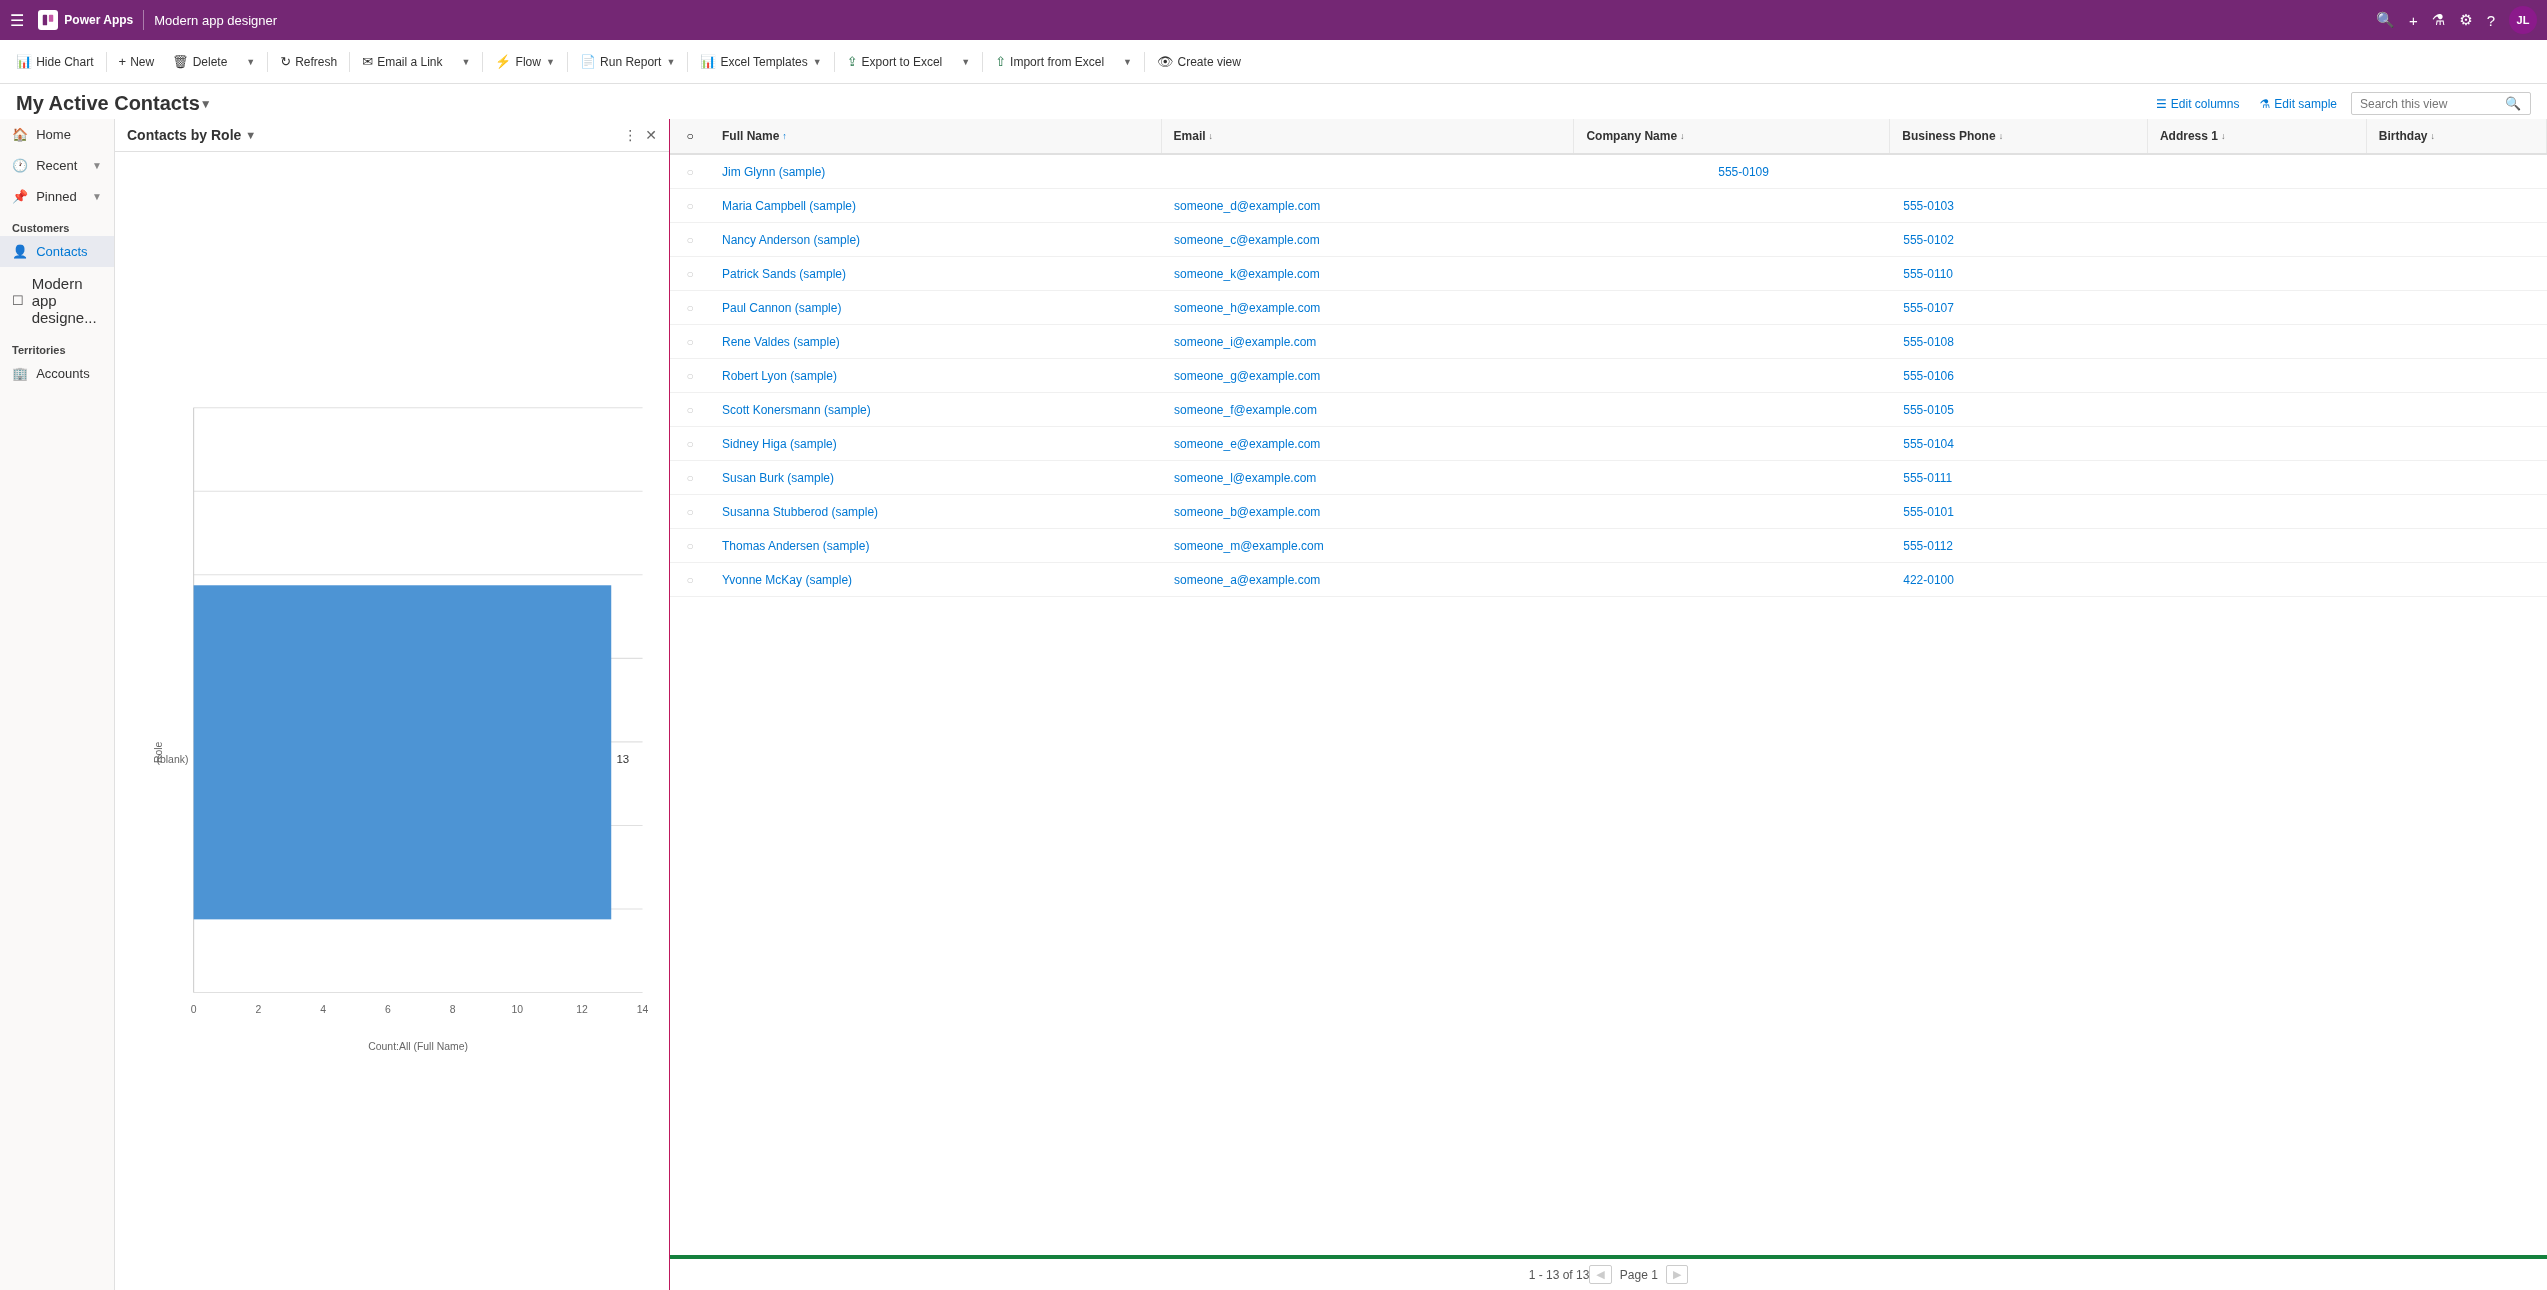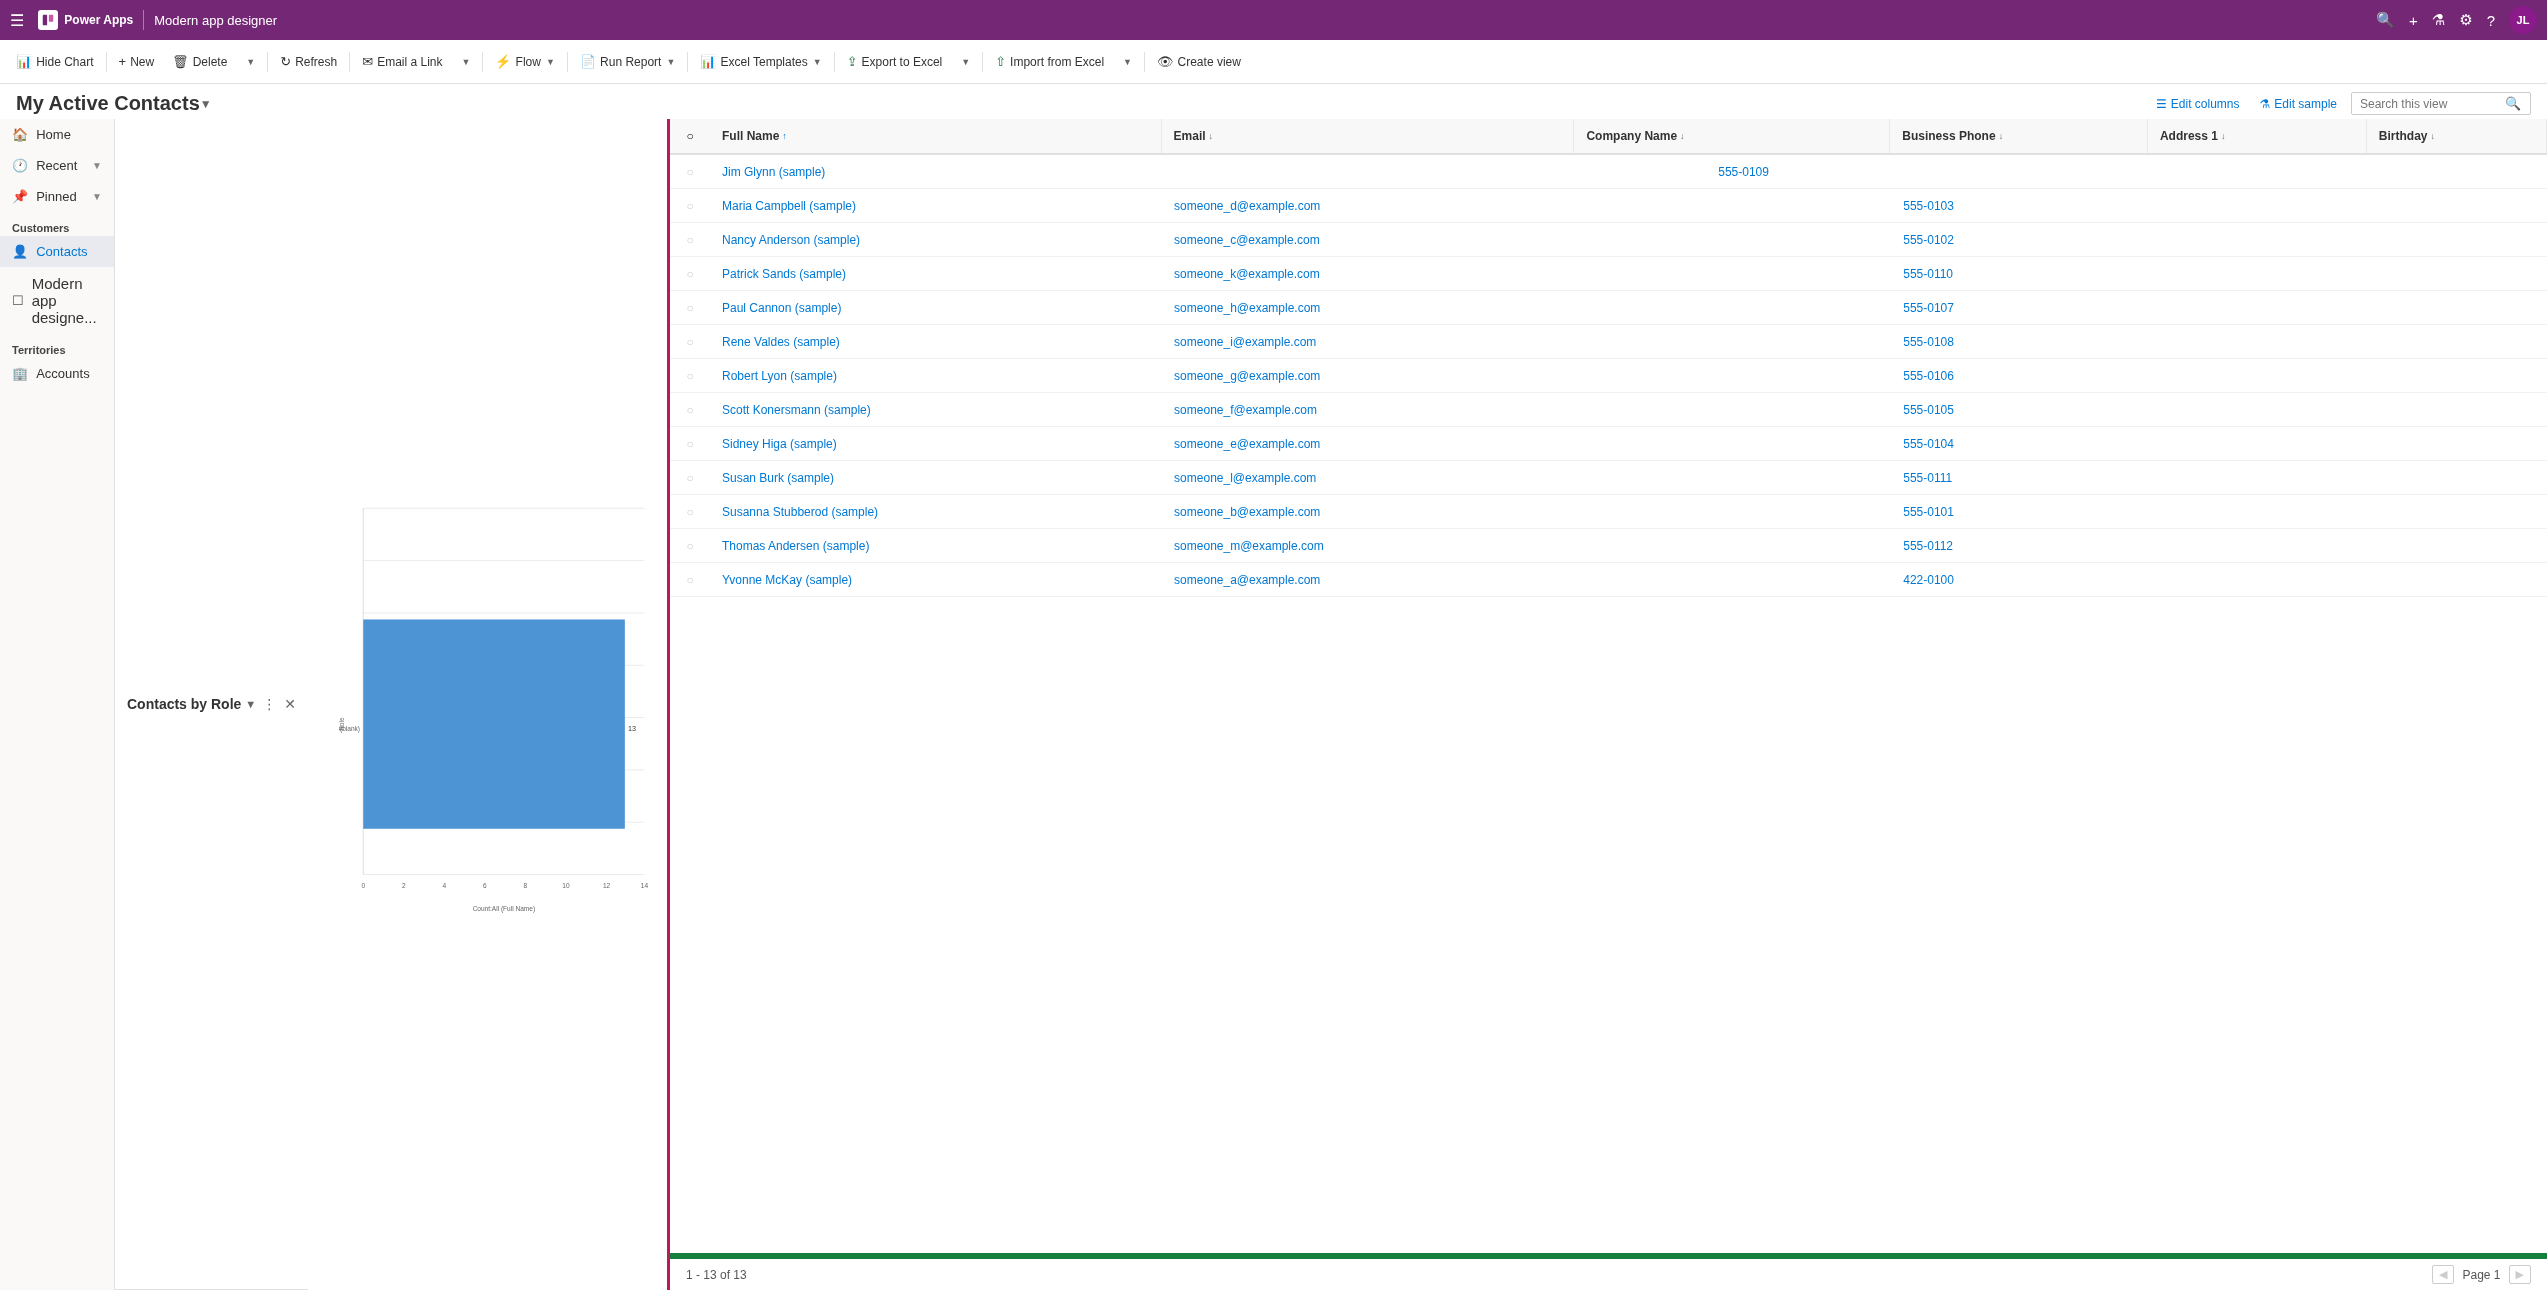--- a/index.html
+++ b/index.html
@@ -134,23 +134,23 @@
     
     .split-view {
       display: flex;
       flex: 1;
       overflow: hidden;
     }
 
     
     .chart-panel {
       width: 555px;
-      border-right: 3px solid #be185d;
-      display: flex;
-      flex-direction: row;
+      border-right: 1px solid #be185d;
+      display: flex;
+      flex-direction: column;
       flex-shrink: 0;
       overflow: hidden;
     }
     .chart-header {
       padding: 8px 12px;
       display: flex;
       align-items: center;
       gap: 6px;
       border-bottom: 1px solid #e0e0e0;
       flex-shrink: 0;
@@ -230,24 +230,24 @@
       white-space: nowrap;
       height: 100%;
       display: flex;
       align-items: center;
     }
     .cell-link { color: #0078d4; cursor: pointer; text-decoration: none; }
     .table-footer {
       padding: 6px 16px;
       font-size: 12px;
       color: #555;
-      border-top: 6px solid #15803d;
-      display: flex;
-      align-items: center;
-      justify-content: space-between;
+      border-top: 4px solid #15803d;
+      display: flex;
+      align-items: center;
+      justify-content: center;
     }
     .page-nav { display: flex; align-items: center; gap: 8px; }
     .page-nav button {
       background: transparent; border: 1px solid #ccc;
       padding: 2px 6px; cursor: pointer; font-size: 11px; border-radius: 2px;
     }
     .page-nav button:disabled { color: #ccc; cursor: not-allowed; }
   </style>
 </head>
 <body>

